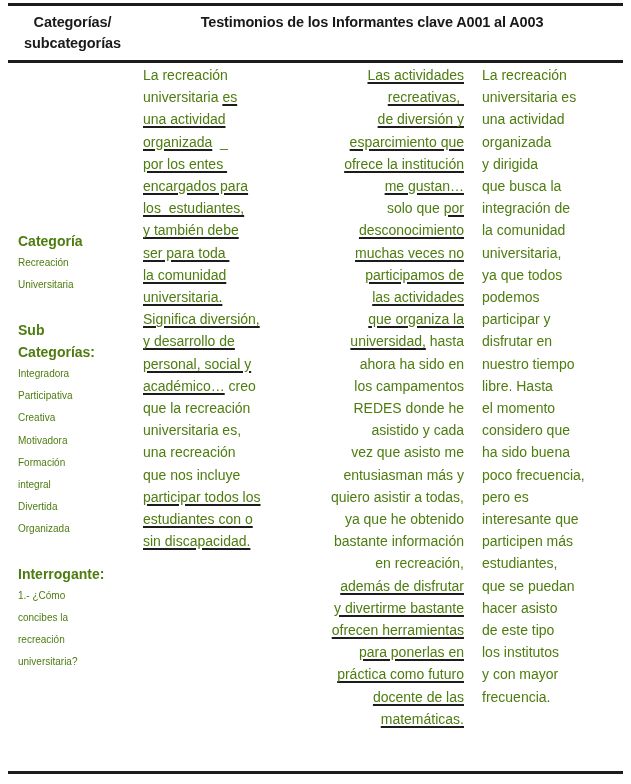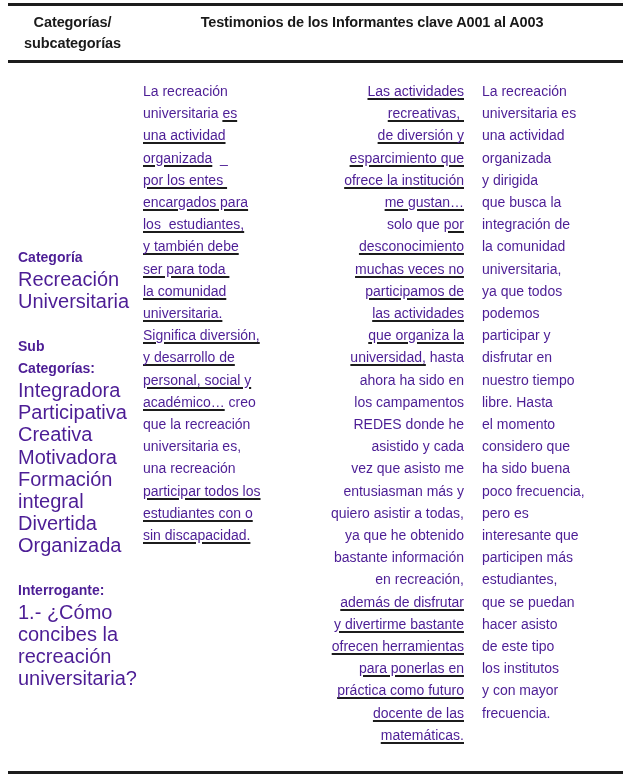--- a/index.html
+++ b/index.html
@@ -79,22 +79,21 @@
     height: 707px;
     display: flex;
     align-items: stretch;
     box-sizing: border-box;
   }
 
   .col {
     box-sizing: border-box;
     font-size: 14px;
     line-height: 22.2px;
-    color: #4c1d95;
-    margin-top: 16px;
+    color: #4d7c0f;
   }
 
   
   .col-categories {
     width: 129px;
     flex: 0 0 129px;
     padding-left: 10px;
     padding-top: 0;
     position: relative;
   }
@@ -103,21 +102,21 @@
     top: 166px;
     left: 10px;
     width: 119px;
   }
   .cat-heading {
     font-weight: bold;
     font-size: 14px;
     line-height: 22.2px;
   }
   .cat-line {
-    font-size: 20px;
+    font-size: 10px;
     line-height: 22.2px;
   }
   .cat-gap { height: 22px; }
 
   
   .col-testimony {
     flex: 0 0 auto;
     padding-right: 8px;
   }
   .col-t1 { width: 150px; padding-left: 6px; }
@@ -199,20 +198,21 @@
         <span class="tline"><span class="u">ser para toda </span></span>
         <span class="tline"><span class="u">la comunidad</span></span>
         <span class="tline"><span class="u">universitaria.</span></span>
         <span class="tline"><span class="u">Significa diversión,</span></span>
         <span class="tline"><span class="u">y desarrollo de</span></span>
         <span class="tline"><span class="u">personal, social y</span></span>
         <span class="tline"><span class="u">académico…</span><span> creo</span></span>
         <span class="tline"><span>que la recreación</span></span>
         <span class="tline"><span>universitaria es,</span></span>
         <span class="tline"><span>una recreación</span></span>
+        <span class="tline"><span>que nos incluye</span></span>
         <span class="tline"><span class="u">participar todos los</span></span>
         <span class="tline"><span class="u">estudiantes con o</span></span>
         <span class="tline"><span class="u">sin discapacidad.</span></span>
       </div>
     <div class="col col-testimony col-t2">
         <span class="tline"><span class="u">Las actividades</span></span>
         <span class="tline"><span class="u">recreativas, </span></span>
         <span class="tline"><span class="u">de diversión y</span></span>
         <span class="tline"><span class="u">esparcimiento que</span></span>
         <span class="tline"><span class="u">ofrece la institución</span></span>

